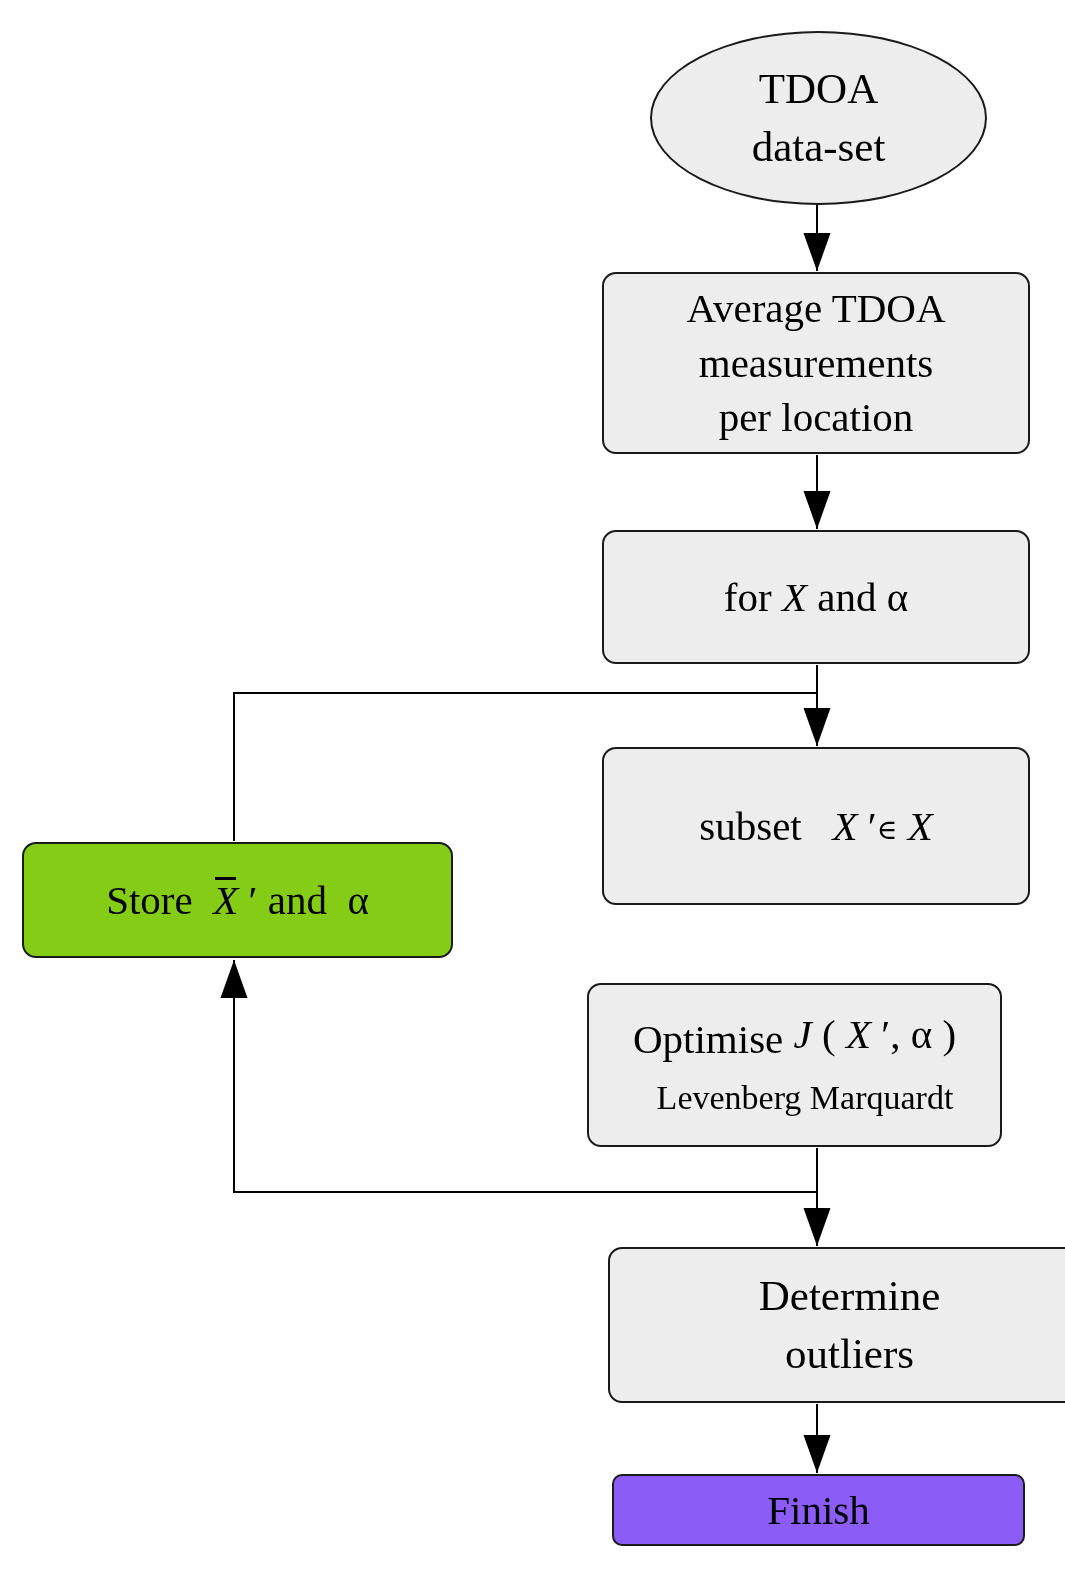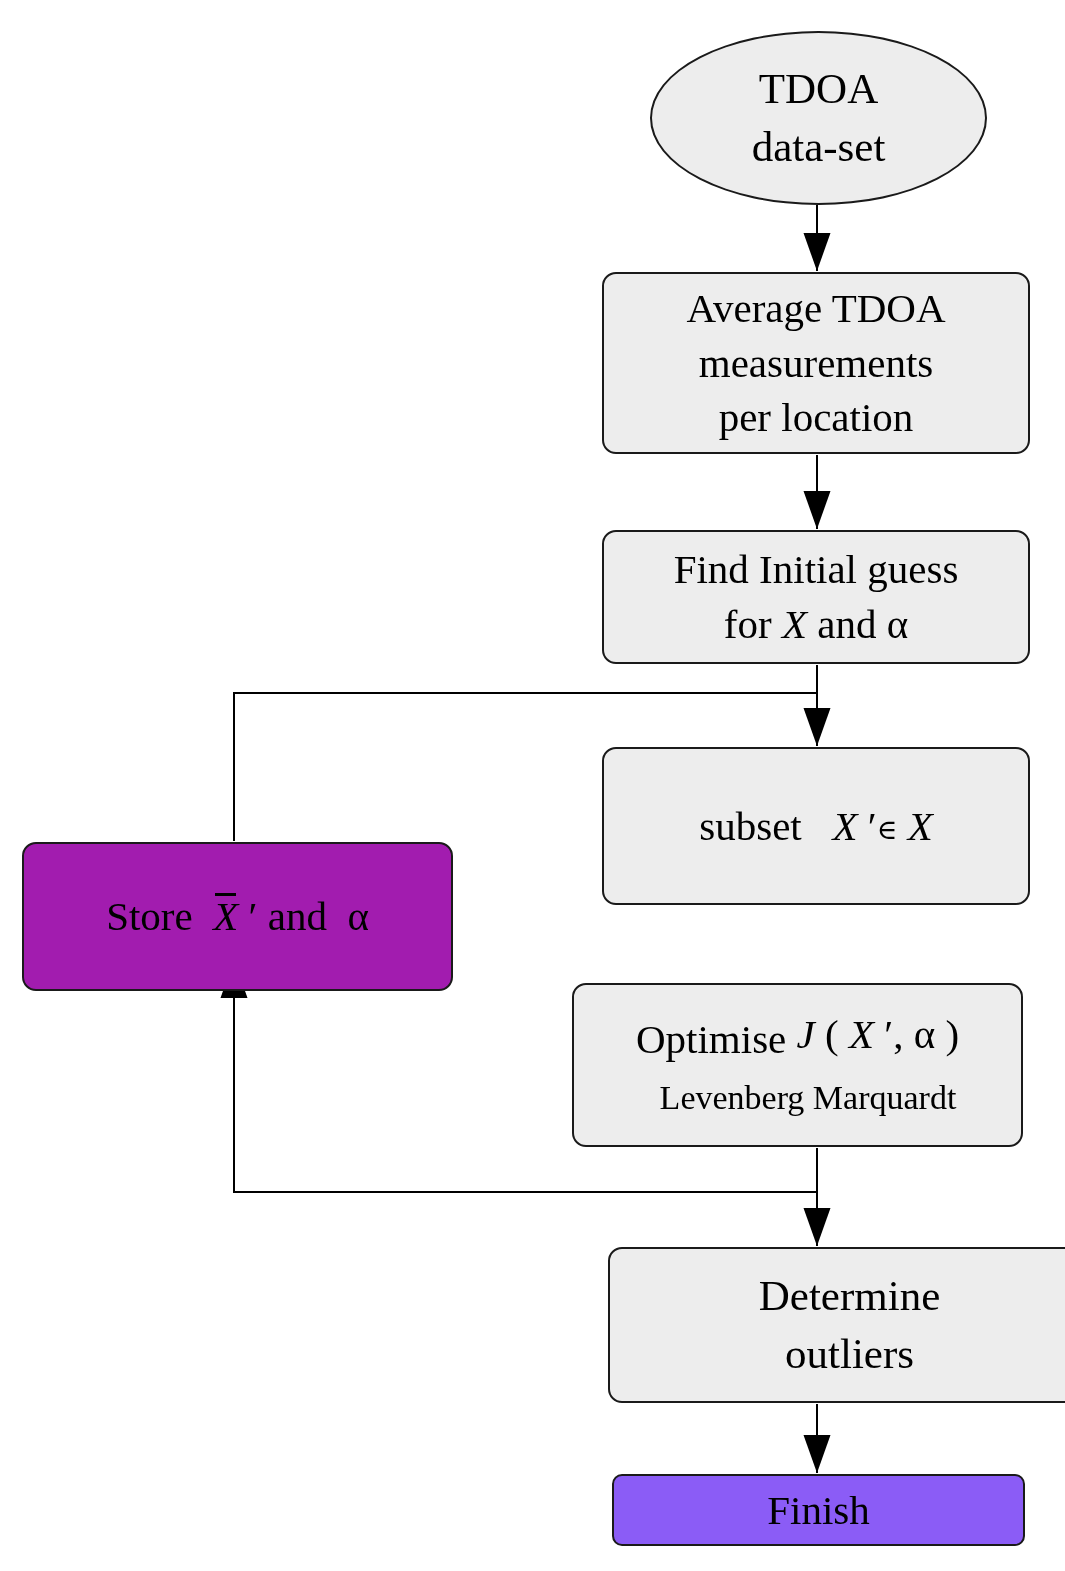--- a/index.html
+++ b/index.html
@@ -76,31 +76,30 @@
       <div class="node ellipse" style="left: 650px; top: 31px; width: 337px; height: 174px; font-size: 43px; background: rgb(237, 237, 237); border-color: rgb(26, 26, 26);">
         <div class="line"><span>TDOA</span></div>
         <div class="line"><span>data-set</span></div>
       </div>
       <div class="node rounded" style="left: 602px; top: 272px; width: 428px; height: 182px; font-size: 41px; background: rgb(237, 237, 237); border-color: rgb(26, 26, 26);">
         <div class="line"><span>Average TDOA</span></div>
         <div class="line"><span>measurements</span></div>
         <div class="line"><span>per location</span></div>
       </div>
       <div class="node rounded" style="left: 602px; top: 530px; width: 428px; height: 134px; font-size: 41px; background: rgb(237, 237, 237); border-color: rgb(26, 26, 26);">
-        <div class="line"><span>Find Initial guess</span></div>
         <div class="line"><span>for </span><span style="font-style: italic;">X</span><span> and α</span></div>
       </div>
       <div class="node rounded" style="left: 602px; top: 747px; width: 428px; height: 158px; font-size: 41px; background: rgb(237, 237, 237); border-color: rgb(26, 26, 26);">
         <div class="line"><span>subset&nbsp;&nbsp;&nbsp;</span><span style="font-style: italic;">X</span><span>&nbsp;′</span><span style="font-size: 0.68em; vertical-align: 0.02em;">∈</span><span>&nbsp;</span><span style="font-style: italic;">X</span></div>
       </div>
-      <div class="node rounded" style="left: 572px; top: 983px; width: 451px; height: 164px; font-size: 41px; background: rgb(237, 237, 237); border-color: rgb(26, 26, 26);">
+      <div class="node rounded" style="left: 587px; top: 983px; width: 415px; height: 164px; font-size: 41px; background: rgb(237, 237, 237); border-color: rgb(26, 26, 26);">
         <div class="line"><span>Optimise&nbsp;</span><span style="font-style: italic; vertical-align: 0.13em;">J</span><span style="vertical-align: 0.13em;">&nbsp;(&nbsp;</span><span style="font-style: italic; vertical-align: 0.13em;">X</span><span style="vertical-align: 0.13em;">&nbsp;′,&nbsp;α&nbsp;)</span></div>
         <div class="line"><span style="font-size: 34px; margin-left: 21px;">Levenberg Marquardt</span></div>
       </div>
-      <div class="node rounded" style="left: 22px; top: 842px; width: 431px; height: 149px; font-size: 41px; background: #a21caf; border-color: rgb(26, 26, 26);">
+      <div class="node rounded" style="left: 22px; top: 842px; width: 431px; height: 116px; font-size: 41px; background: #84cc16; border-color: rgb(26, 26, 26);">
         <div class="line"><span>Store&nbsp;&nbsp;</span><span class="overbar" style="font-style: italic;">X</span><span>&nbsp;′&nbsp;and&nbsp;&nbsp;α</span></div>
       </div>
       <div class="node rounded" style="left: 608px; top: 1247px; width: 483px; height: 156px; font-size: 43px; background: rgb(237, 237, 237); border-color: rgb(26, 26, 26);">
         <div class="line"><span>Determine</span></div>
         <div class="line"><span>outliers</span></div>
       </div>
       <div class="node rounded" style="left: 612px; top: 1474px; width: 413px; height: 72px; font-size: 41px; background: #8b5cf6; border-color: rgb(26, 26, 26); border-radius: 10px;">
         <div class="line"><span>Finish</span></div>
       </div>
     </div>

